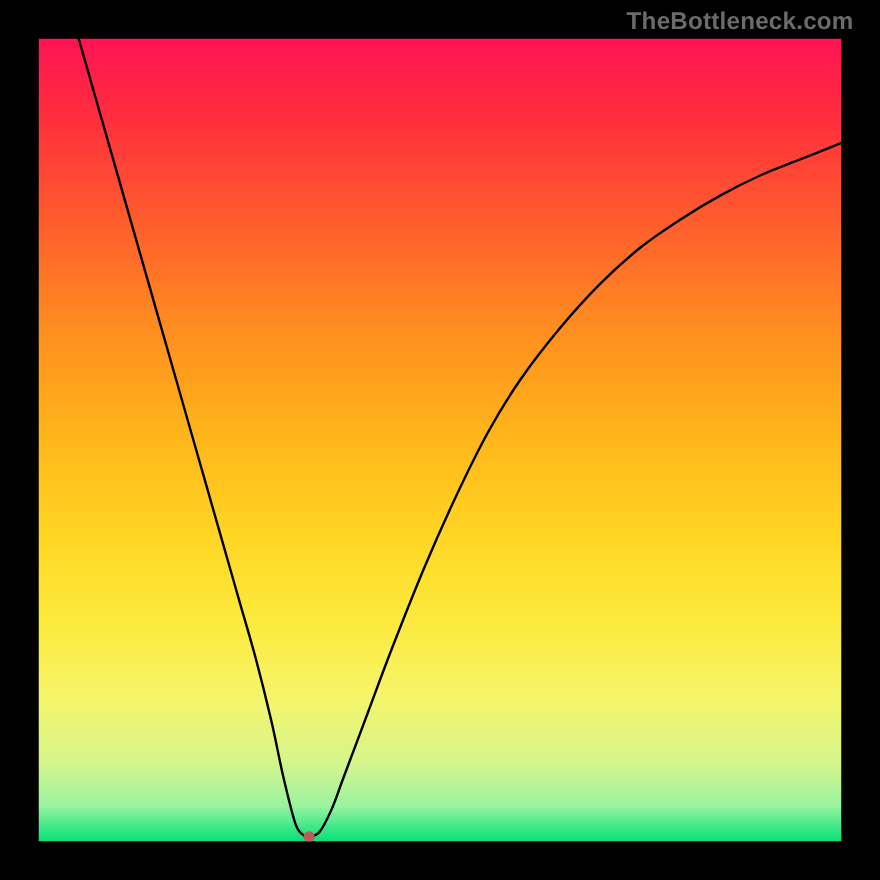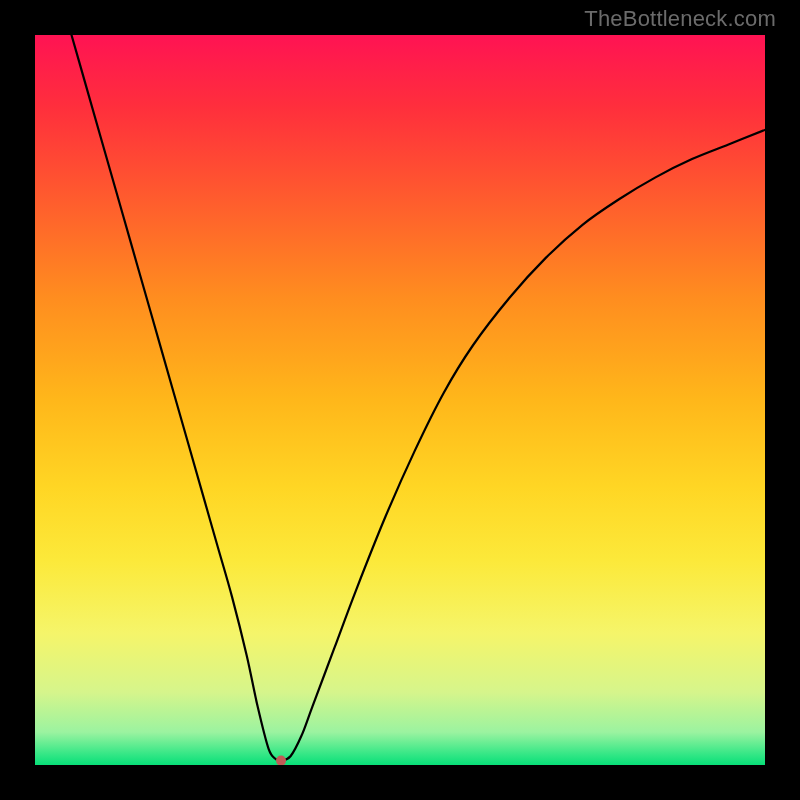--- a/index.html
+++ b/index.html
@@ -23,21 +23,21 @@
     top: 35px;
     width: 730px;
     height: 730px;
   }
   .watermark {
     position: absolute;
     top: 6px;
     right: 24px;
     color: #6b6b6b;
     font-size: 22px;
-    font-weight: 400;
+    font-weight: 700;
     letter-spacing: 0.2px;
   }
   svg { display: block; }
 </style>
 </head>
 <body>
 
 <div class="frame">
   <div class="watermark">TheBottleneck.com</div>
   <div class="plot-area">

